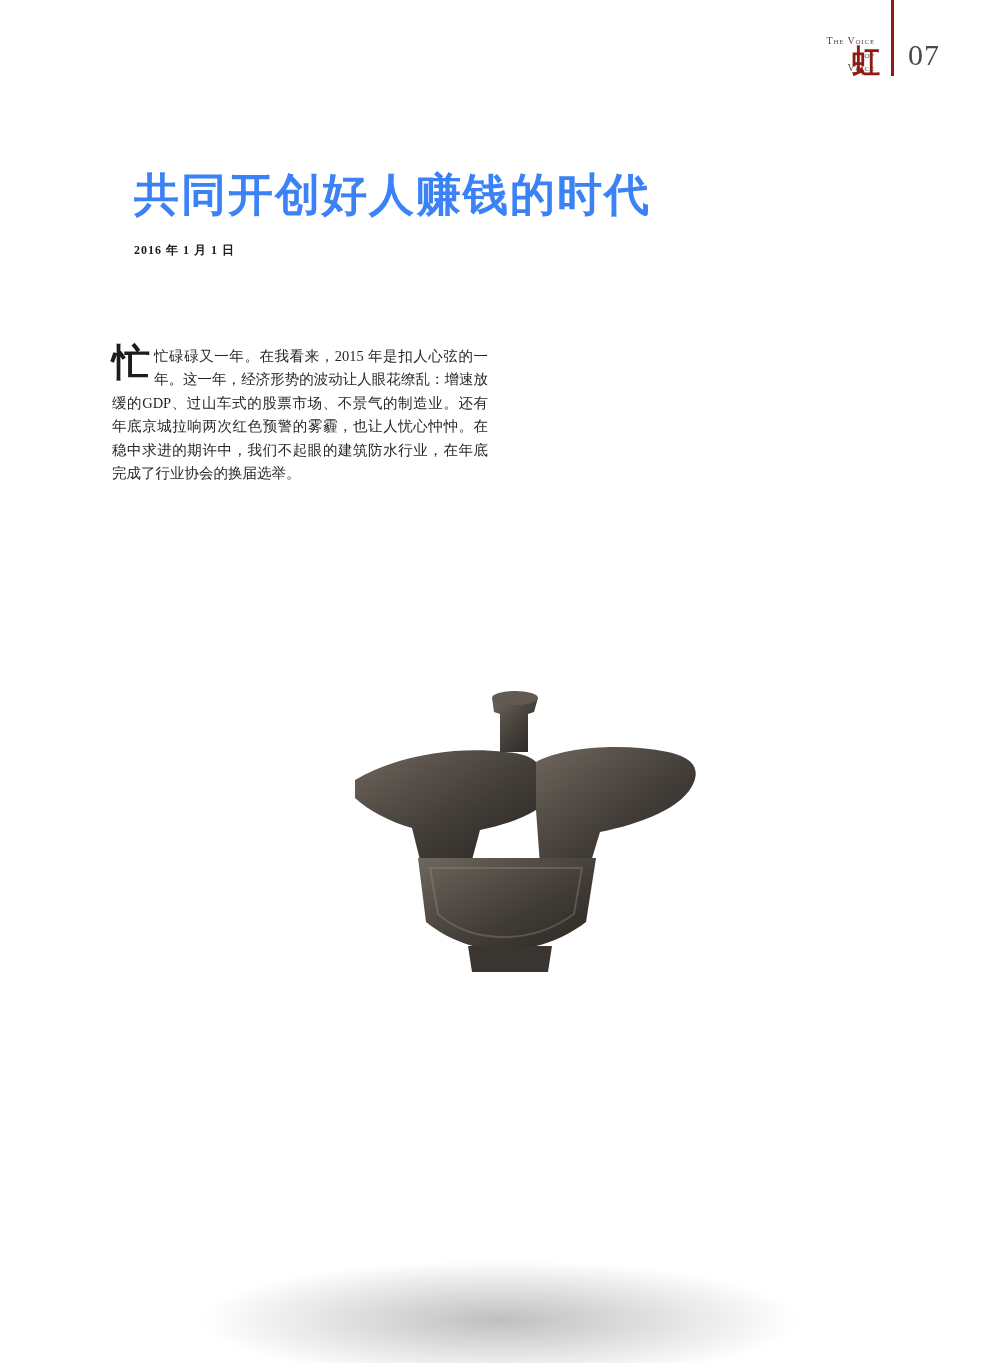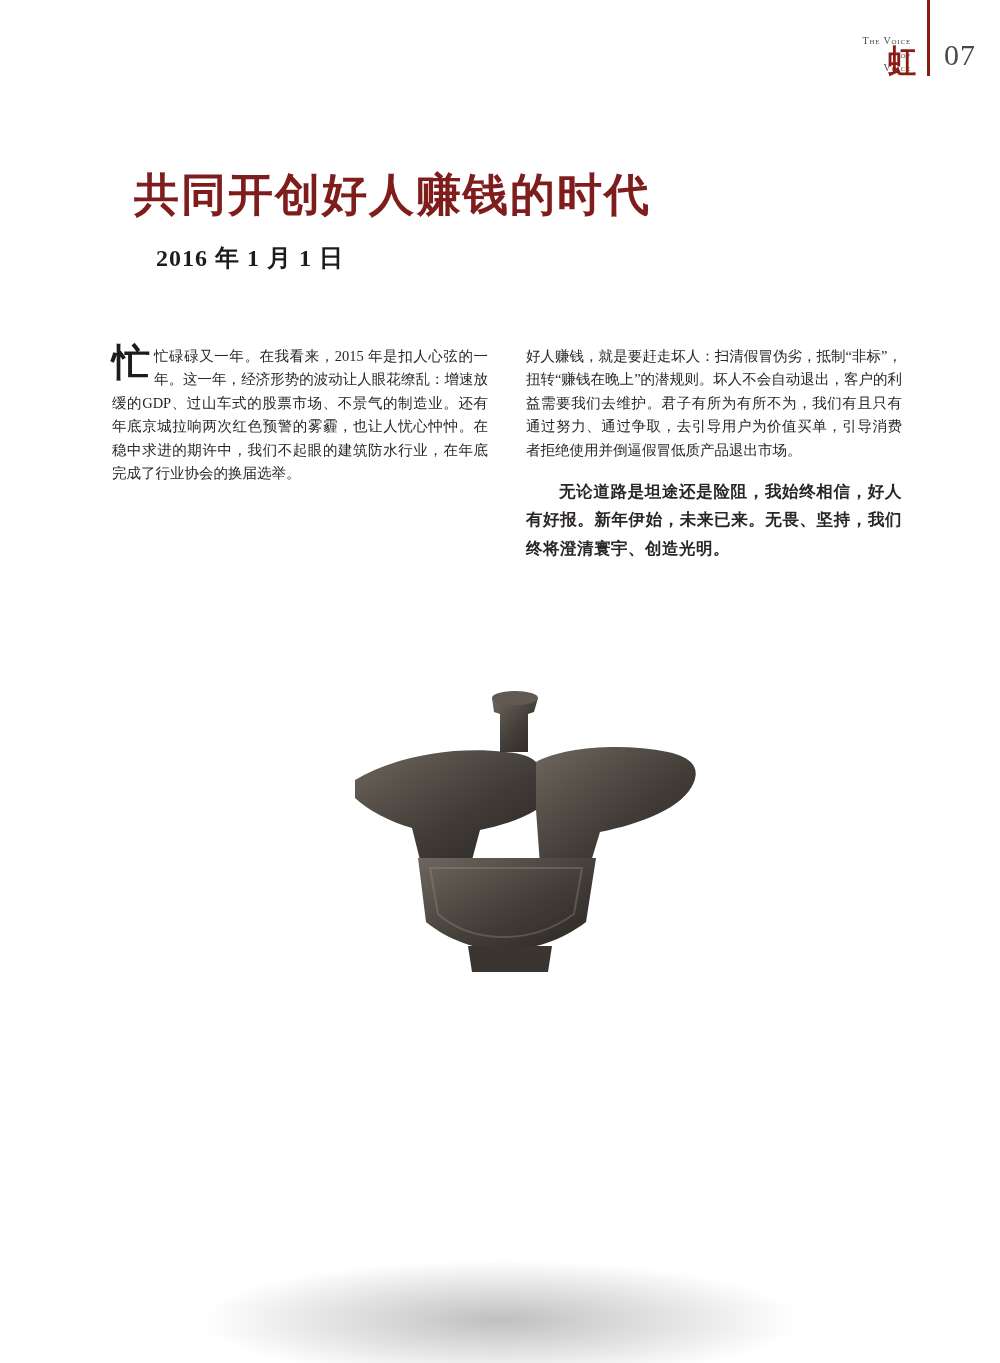--- a/index.html
+++ b/index.html
@@ -16,21 +16,20 @@
     overflow: hidden;
   }
 
   
   .header {
     position: absolute;
     top: 0;
     left: 0;
     width: 884px;
     height: 110px;
-    margin-left: 36px;
   }
   .header-rule {
     position: absolute;
     top: 0;
     left: 891px;
     width: 3px;
     height: 76px;
     background: #8d1b13;
   }
   .masthead {
@@ -75,32 +74,31 @@
     position: absolute;
     top: 170px;
     left: 134px;
     width: 760px;
   }
   .article-title {
     font-family: "Liberation Serif", "DejaVu Serif", serif;
     font-size: 45px;
     font-weight: bold;
     letter-spacing: 2px;
-    color: #7f1d1d;
+    color: #3b82f6;
     margin: 0;
     line-height: 1.15;
   }
   .article-date {
     margin-top: 20px;
     font-family: "Liberation Serif", "DejaVu Serif", serif;
-    font-size: 24px;
+    font-size: 12px;
     font-weight: bold;
     color: #1d1b1b;
     letter-spacing: 1px;
-    margin-left: 22px;
   }
 
   
   .columns {
     position: absolute;
     top: 345px;
     left: 112px;
     width: 790px;
     display: flex;
     gap: 38px;
@@ -171,24 +169,20 @@
   <h1 class="article-title">共同开创好人赚钱的时代</h1>
   <div class="article-date">2016 年 1 月 1 日</div>
 </div>
 
 <div class="columns">
   <div class="col">
     <p class="dropcap-para">
       <span class="dropcap">忙</span>
       <span>忙碌碌又一年。在我看来，2015 年是扣人心弦的一年。这一年，经济形势的波动让人眼花缭乱：增速放缓的GDP、过山车式的股票市场、不景气的制造业。还有年底京城拉响两次红色预警的雾霾，也让人忧心忡忡。在稳中求进的期许中，我们不起眼的建筑防水行业，在年底完成了行业协会的换届选举。</span>
     </p>
-  </div>
-  <div class="col">
-    <p>好人赚钱，就是要赶走坏人：扫清假冒伪劣，抵制“非标”，扭转“赚钱在晚上”的潜规则。坏人不会自动退出，客户的利益需要我们去维护。君子有所为有所不为，我们有且只有通过努力、通过争取，去引导用户为价值买单，引导消费者拒绝使用并倒逼假冒低质产品退出市场。</p>
-    <p class="highlight">无论道路是坦途还是险阻，我始终相信，好人有好报。新年伊始，未来已来。无畏、坚持，我们终将澄清寰宇、创造光明。</p>
   </div>
 </div>
 
 <div class="photo">
   <svg width="1000" height="703" viewBox="0 0 1000 703">
     <defs>
       <linearGradient id="skin" x1="0" y1="0" x2="1" y2="0.6">
         <stop offset="0%" stop-color="#b59474"></stop>
         <stop offset="35%" stop-color="#d8c0a3"></stop>
         <stop offset="70%" stop-color="#e8d7c0"></stop>

